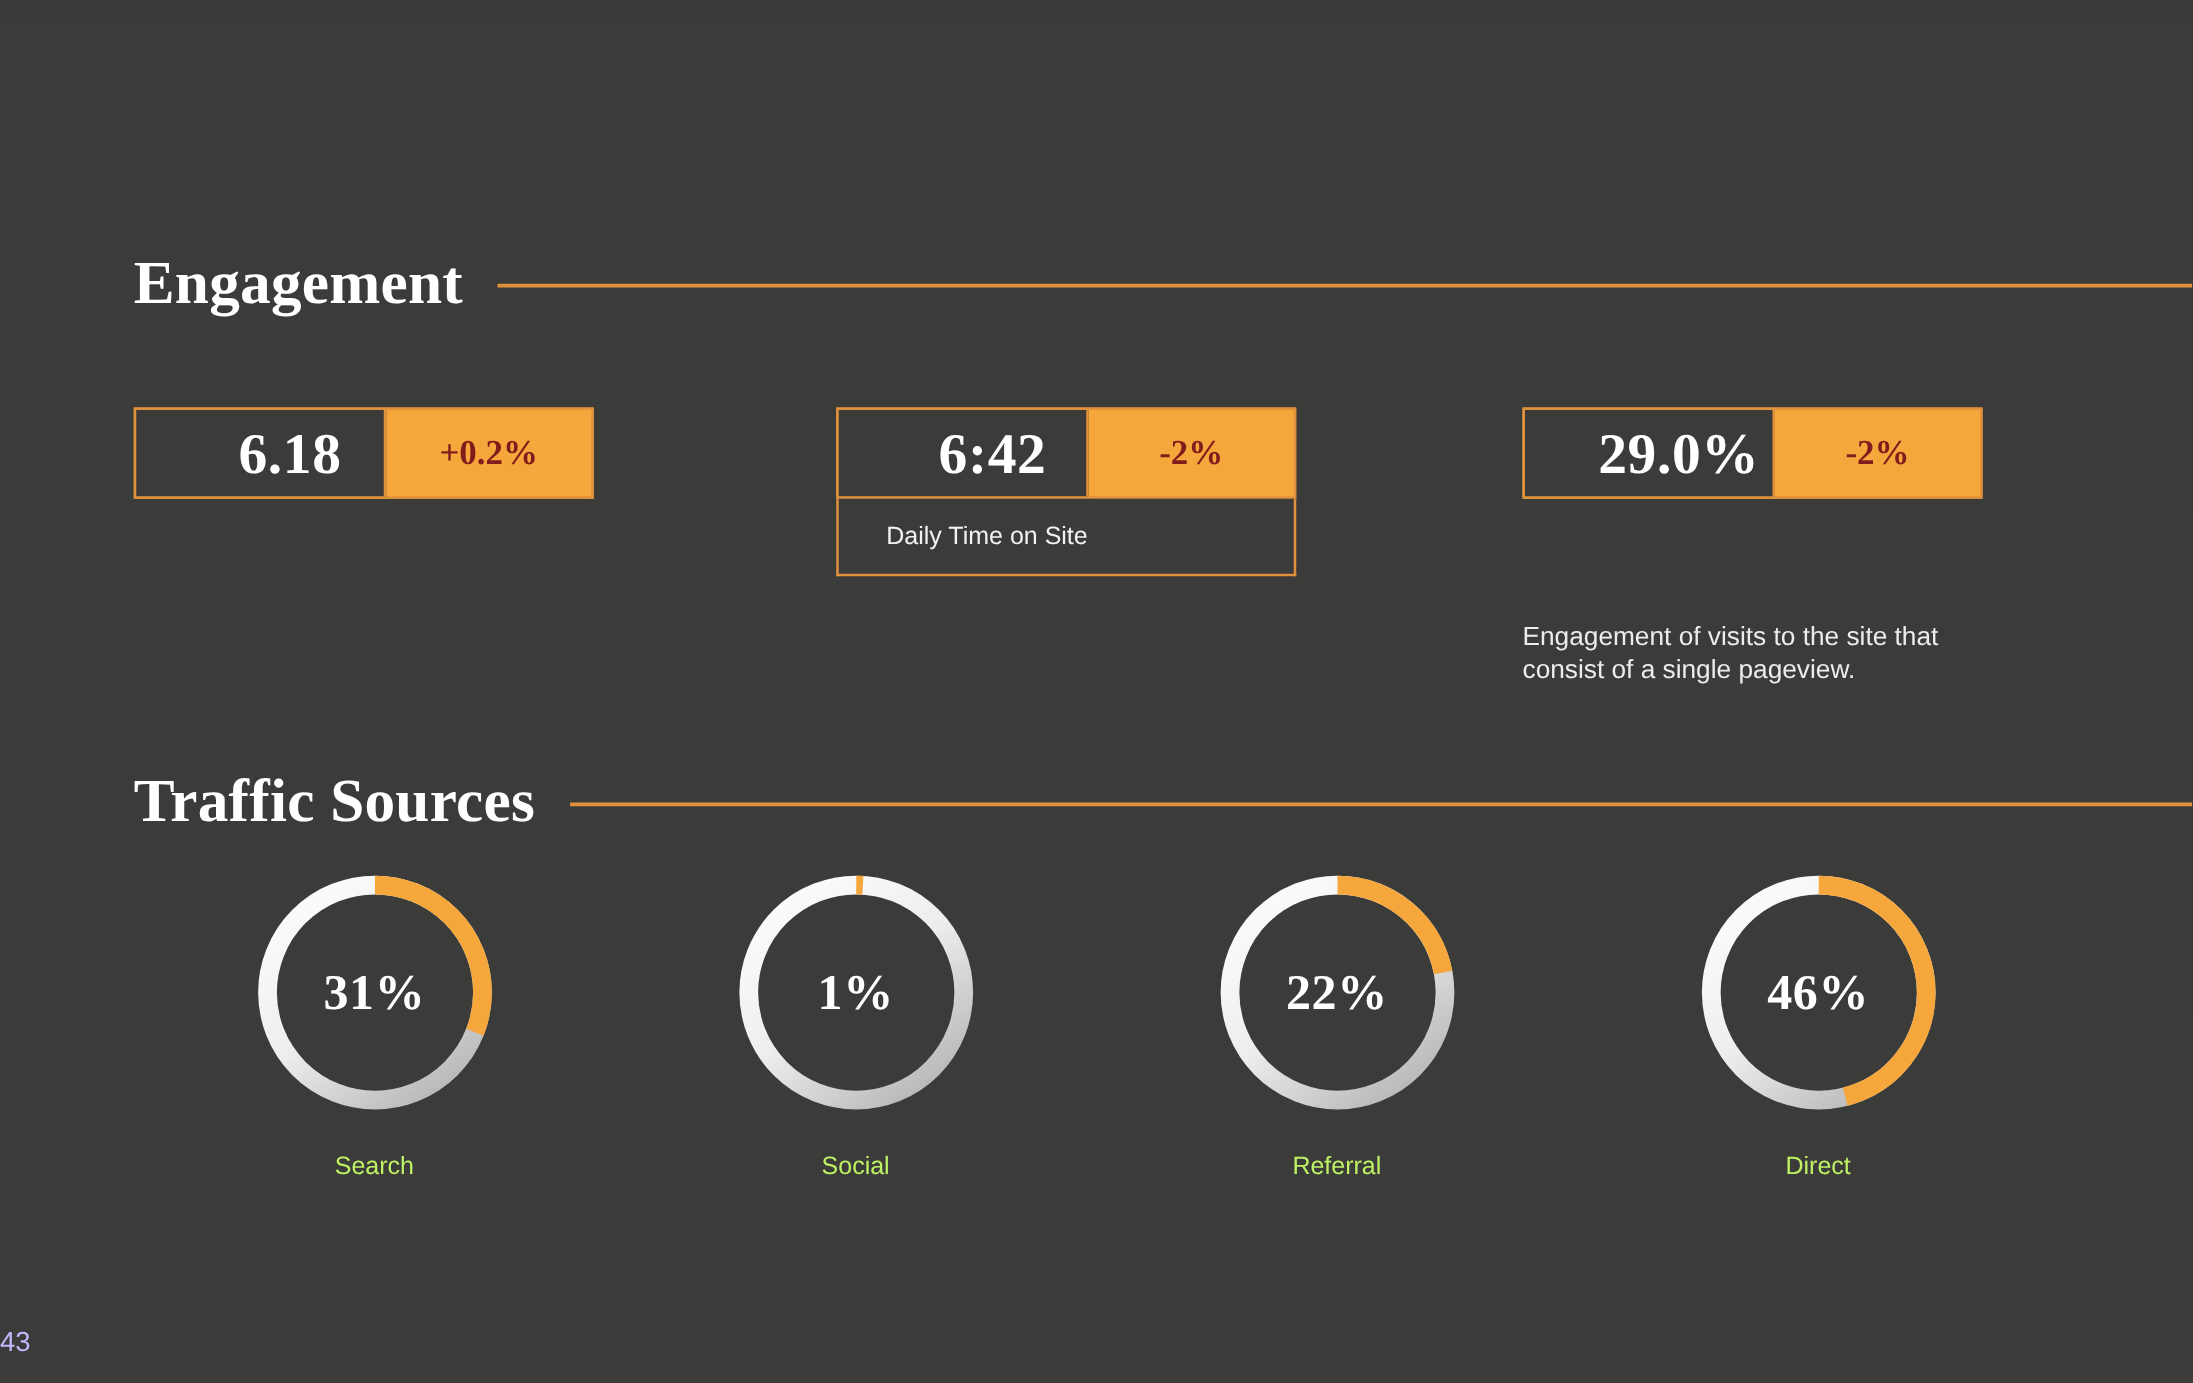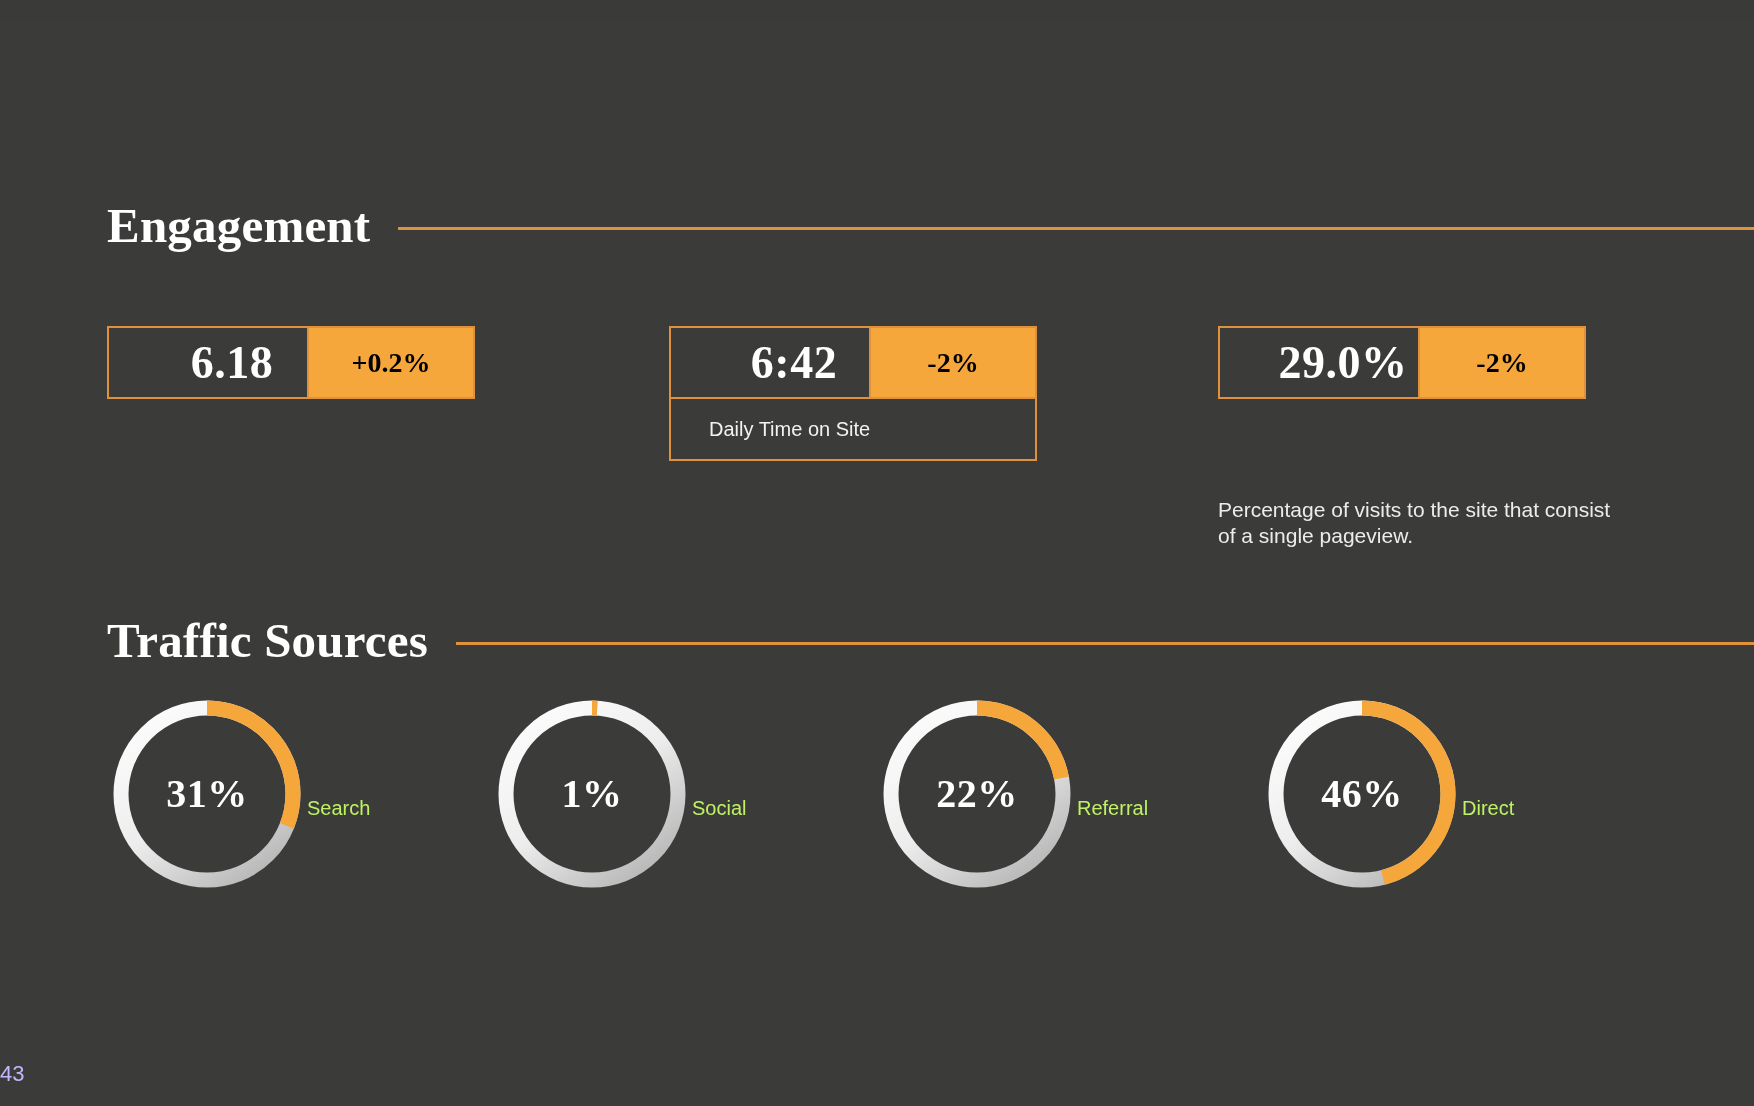--- a/index.html
+++ b/index.html
@@ -75,21 +75,21 @@
     font-size: 46px;
     line-height: 1;
     letter-spacing: 0.5px;
     padding-left: 48px;
   }
   .metric-delta {
     flex: 1 1 auto;
     display: flex;
     align-items: center;
     justify-content: center;
-    color: #000000;
+    color: #7f1d1d;
     font-family: "Liberation Serif", serif;
     font-weight: bold;
     font-size: 28px;
     line-height: 1;
   }
   .metric-bottom {
     height: 62px;
     border: 2px solid #e0913b;
     border-top: none;
     box-sizing: border-box;
@@ -115,21 +115,21 @@
   .donuts {
     position: absolute;
     top: 675px;
     left: 107px;
     width: 1540px;
     display: flex;
   }
   .donut-cell {
     width: 385px;
     display: flex;
-    flex-direction: row;
+    flex-direction: column;
     align-items: center;
     text-align: right;
   }
   .donut-wrap {
     position: relative;
     width: 200px;
     height: 200px;
   }
   .donut-wrap svg { display: block; }
   .donut-label-center {
@@ -187,21 +187,21 @@
     <div class="metric-bottom">Daily Time on Site</div>
   </div>
 
   <div class="metric-card c3">
     <div class="metric-top">
       <div class="metric-value">29.0%</div>
       <div class="metric-delta">-2%</div>
     </div>
   </div>
 
-  <div class="metric-note">Percentage of visits to the site that consist of a single pageview.</div>
+  <div class="metric-note">Engagement of visits to the site that consist of a single pageview.</div>
 
   <div class="section-head" id="traffic-head">
     <div class="title">Traffic Sources</div>
     <div class="rule"></div>
   </div>
 
   <div class="donuts" id="donut-row">
       <div class="donut-cell">
         <div class="donut-wrap">
           <svg width="200" height="200" viewBox="0 0 200 200">

